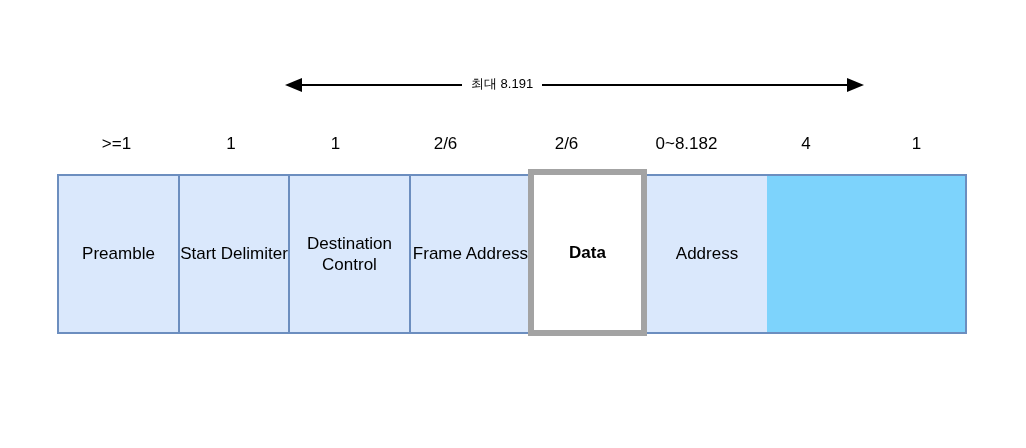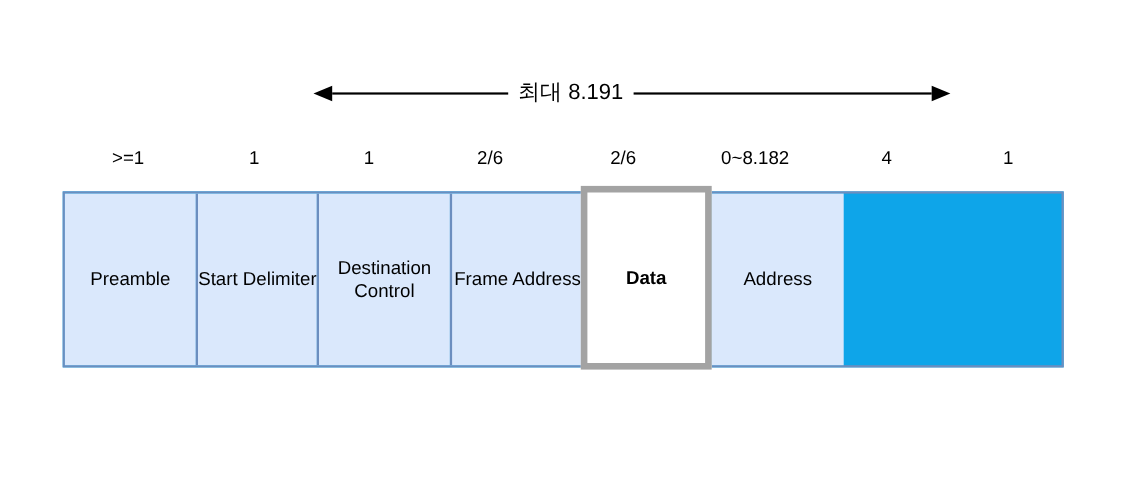--- a/index.html
+++ b/index.html
@@ -43,21 +43,21 @@
   }
   .arrow-seg {
     height: 2px;
     background: #000000;
   }
   .arrow-seg.left { flex: 0 0 160px; }
   .arrow-seg.right { flex: 1 1 auto; }
   .arrow-label {
     flex: 0 0 auto;
     padding: 0 9px;
-    font-size: 20px;
+    font-size: 13px;
     line-height: 22px;
     white-space: nowrap;
     transform: translateY(-1px);
   }
 
   
   .sizes-row {
     position: absolute;
     left: 57px;
     top: 133px;
@@ -74,21 +74,21 @@
 
   
   .frame-row {
     position: absolute;
     left: 57px;
     top: 174px;
     width: 910px;
     height: 160px;
     box-sizing: border-box;
     border: 2px solid #6c8ebf;
-    background: #0ea5e9;
+    background: #7dd3fc;
     display: flex;
     align-items: stretch;
   }
   .cell {
     box-sizing: border-box;
     display: flex;
     align-items: center;
     justify-content: center;
     text-align: center;
     font-size: 17px;

